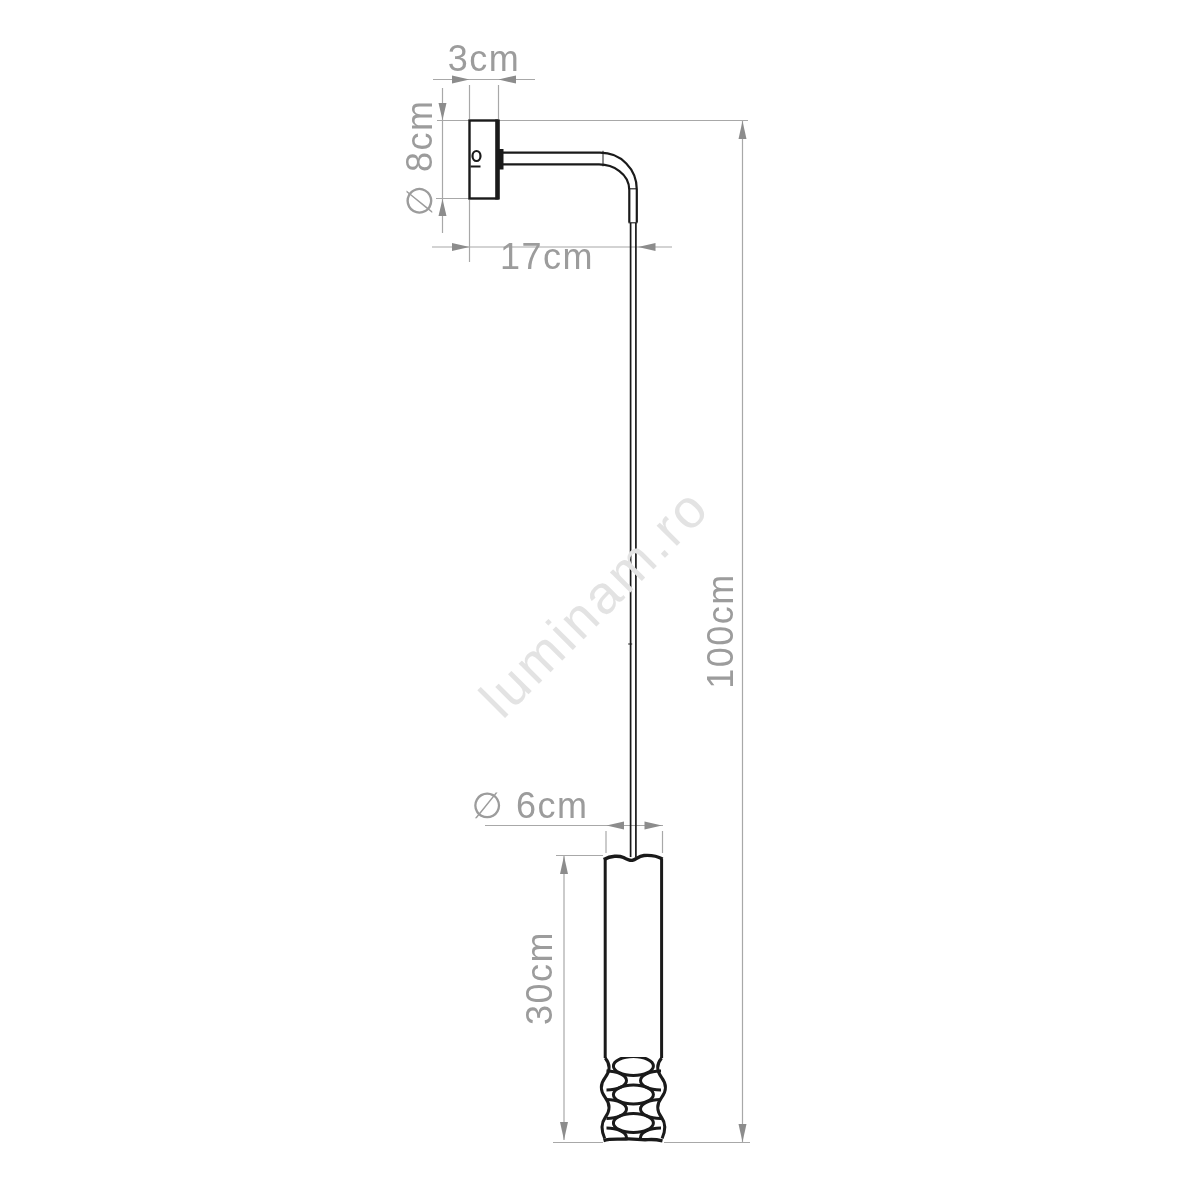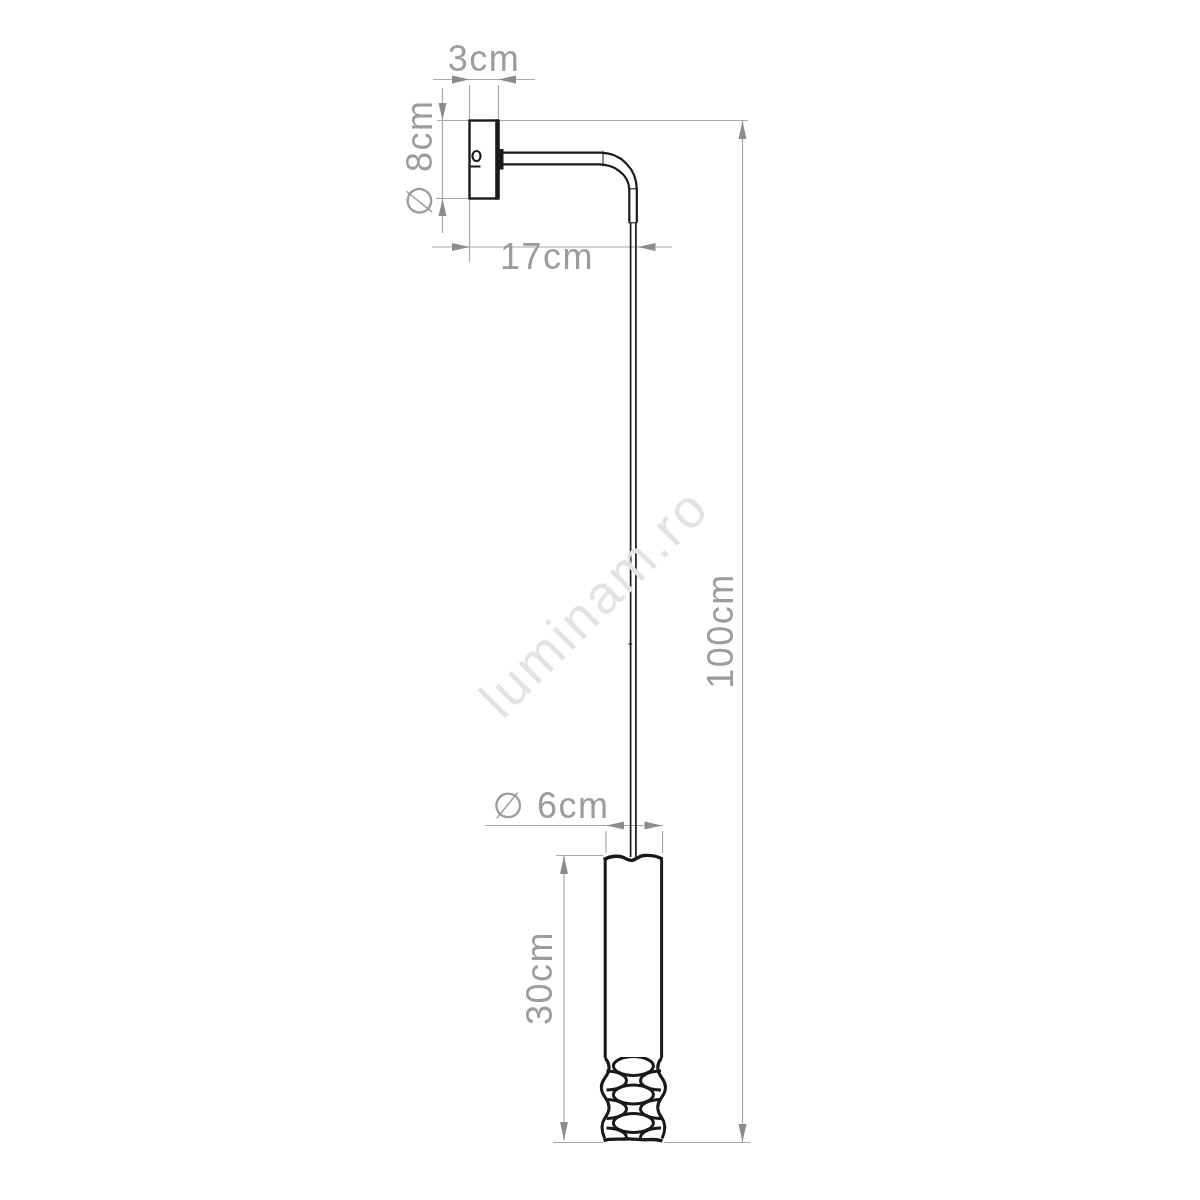--- a/index.html
+++ b/index.html
@@ -123,19 +123,19 @@
   </svg>
 
   <div class="watermark" style="left:594px;top:602px;">luminam.ro</div>
 
   <div class="dim-label" style="left:484px;top:59px;text-align:right;">3cm</div>
 
   <div class="dim-label rot" style="left:420px;top:158px;">∅ 8cm</div>
 
   <div class="dim-label" style="left:547px;top:224px;margin-top:33px;">17cm</div>
 
-  <div class="dim-label" style="left:551px;top:806px;">∅ 6cm</div>
+  <div class="dim-label" style="left:530px;top:806px;">∅ 6cm</div>
 
   <div class="dim-label rot" style="left:540px;top:978px;">30cm</div>
 
   <div class="dim-label rot" style="left:721px;top:631px;">100cm</div>
 
 </div>
 
 </body></html>

